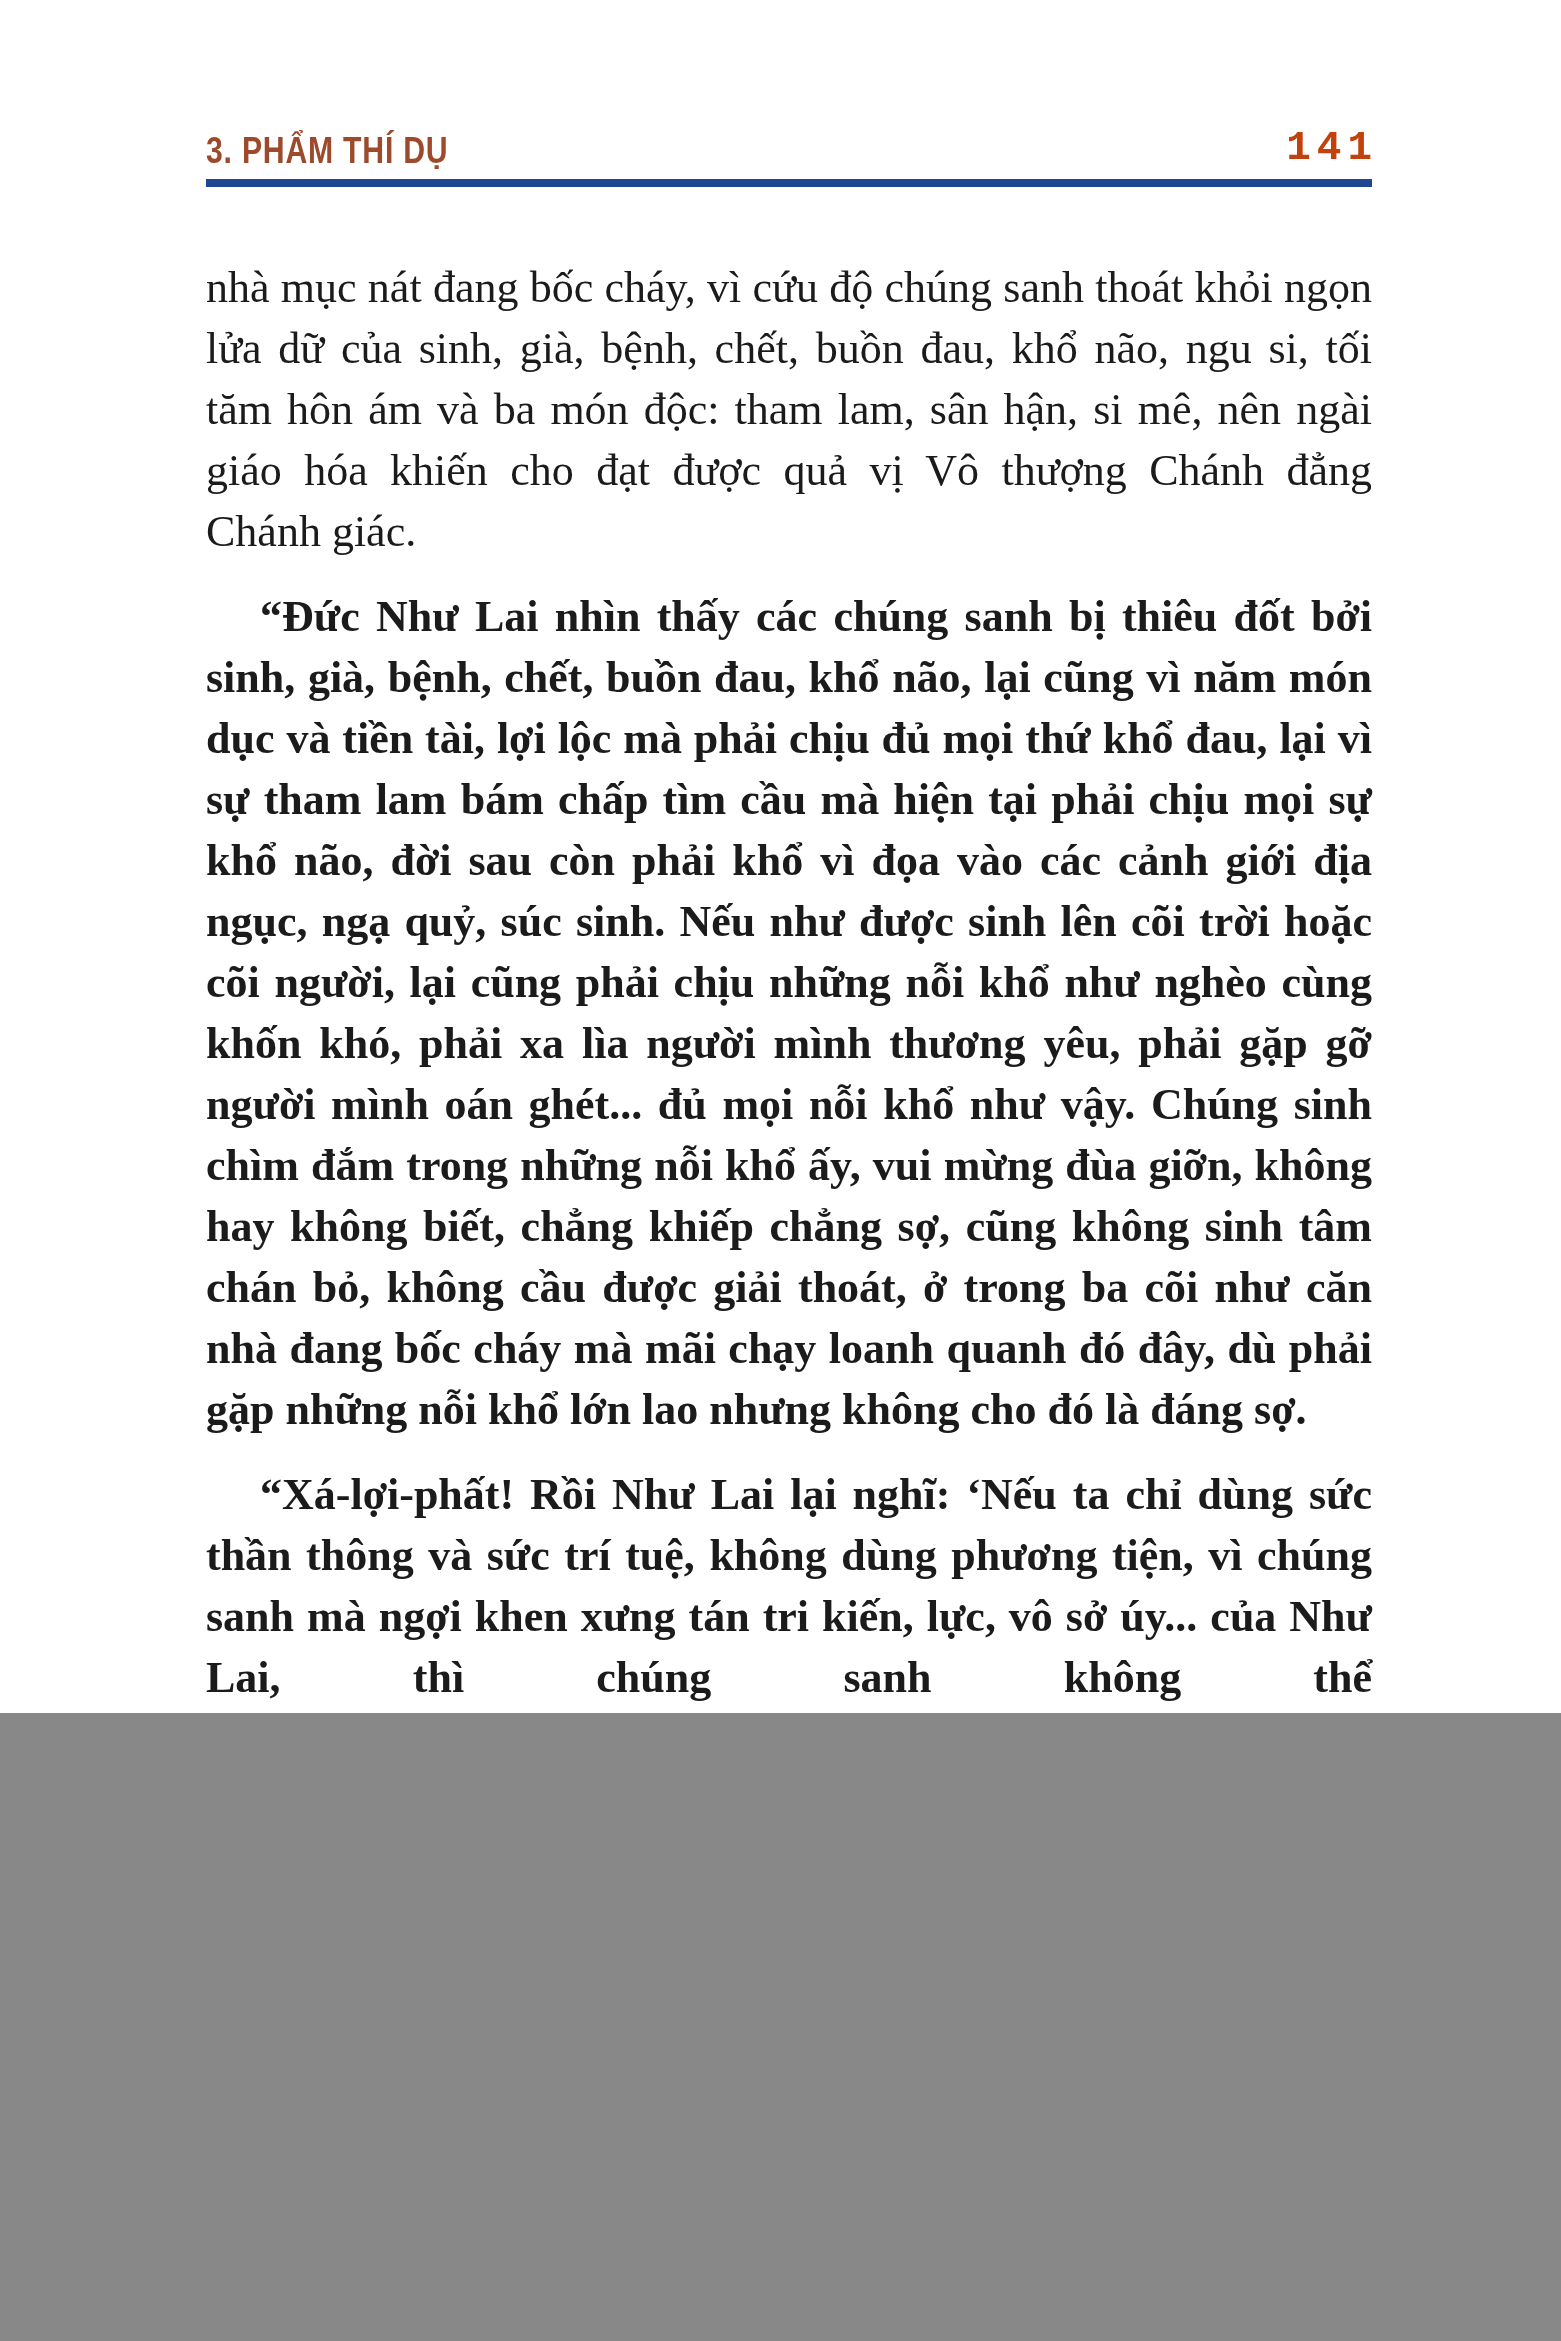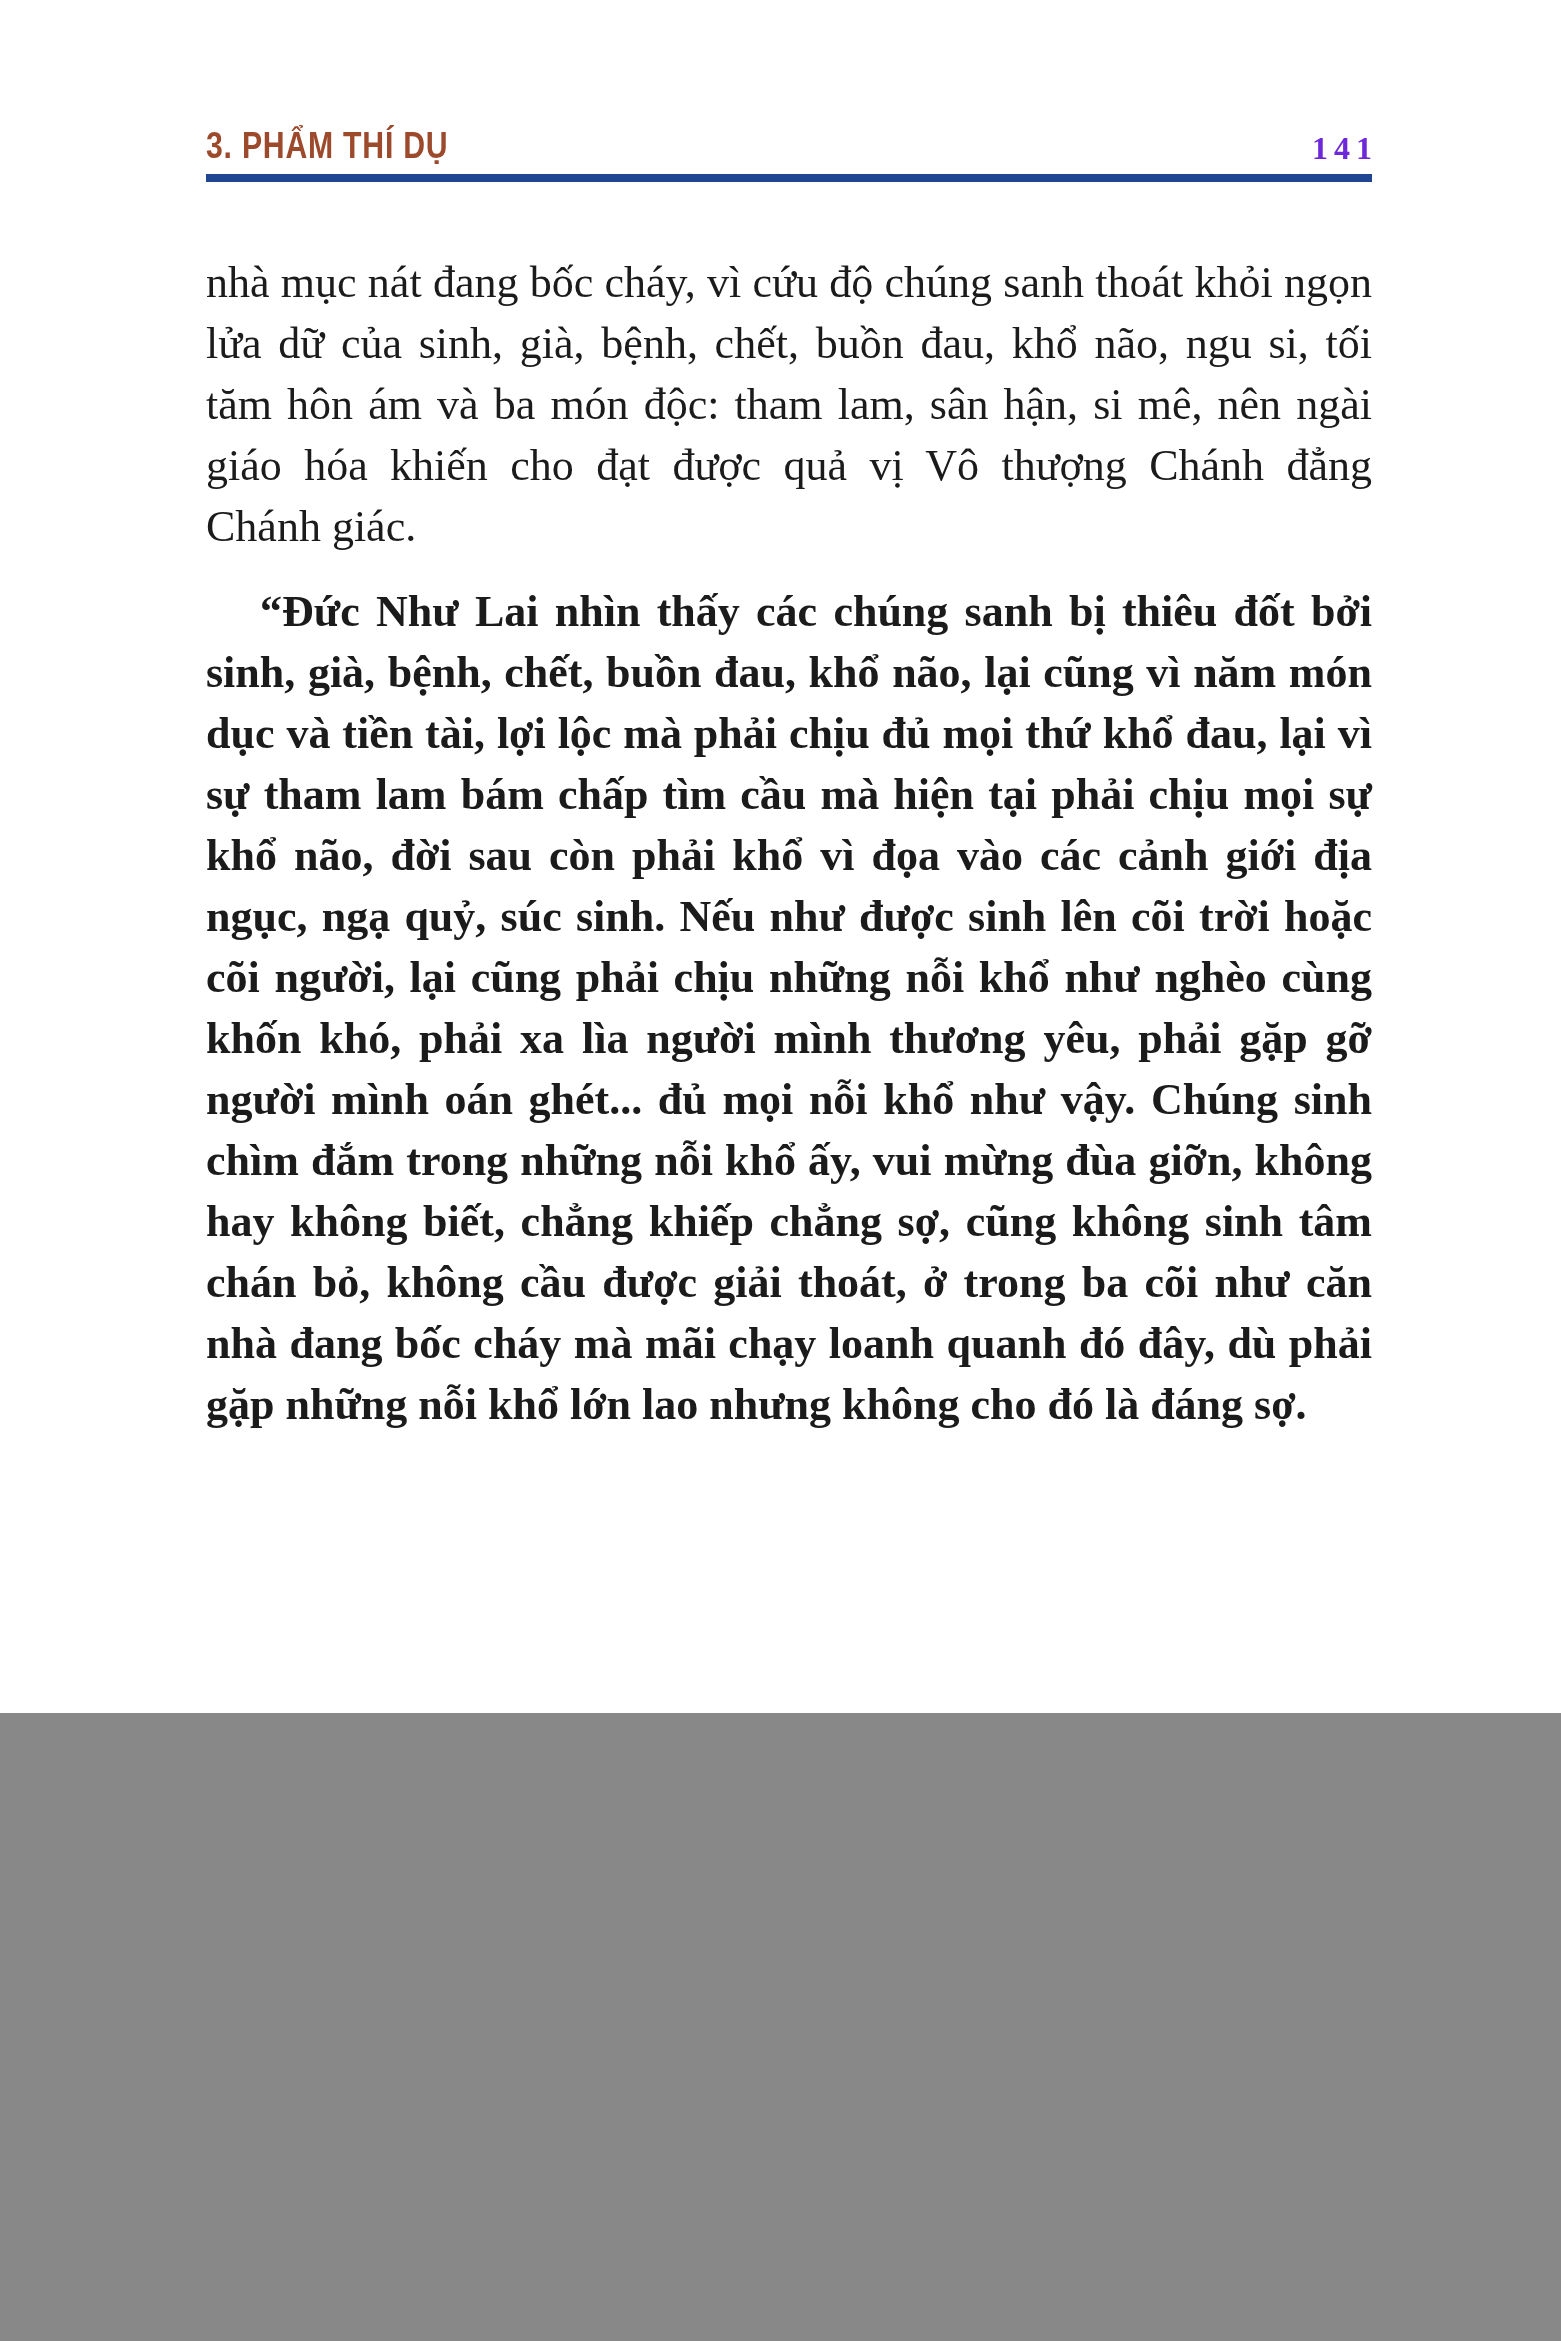--- a/index.html
+++ b/index.html
@@ -31,25 +31,25 @@
     font-weight: bold;
     font-size: 36px;
     line-height: 1;
     color: var(--accent);
     letter-spacing: 0.9px;
     transform: scaleX(0.84);
     transform-origin: left bottom;
     white-space: nowrap;
   }
   .page-number {
-    font-family: Liberation Serif, serif;
+    font-family: Liberation Mono, monospace;
     font-weight: bold;
-    font-size: 32px;
+    font-size: 41px;
     line-height: 1;
-    color: #6d28d9;
+    color: #c2410c;
     letter-spacing: 6px;
     margin-right: -6px; 
     white-space: nowrap;
   }
   .header-rule {
     height: 8.7px;
     background: var(--rule);
     margin-top: 9.5px;
   }
   .body-text {
@@ -71,15 +71,16 @@
   <header class="page-header">
     <span class="chapter-title">3. PHẨM THÍ DỤ</span>
     <span class="page-number">141</span>
   </header>
 
   <div class="header-rule"></div>
 
   <main class="body-text">
     <p class="para">nhà mục nát đang bốc cháy, vì cứu độ chúng sanh thoát khỏi ngọn lửa dữ của sinh, già, bệnh, chết, buồn đau, khổ não, ngu si, tối tăm hôn ám và ba món độc: tham lam, sân hận, si mê, nên ngài giáo hóa khiến cho đạt được quả vị Vô thượng Chánh đẳng Chánh giác.</p>
     <p class="para indent">“Đức Như Lai nhìn thấy các chúng sanh bị thiêu đốt bởi sinh, già, bệnh, chết, buồn đau, khổ não, lại cũng vì năm món dục và tiền tài, lợi lộc mà phải chịu đủ mọi thứ khổ đau, lại vì sự tham lam bám chấp tìm cầu mà hiện tại phải chịu mọi sự khổ não, đời sau còn phải khổ vì đọa vào các cảnh giới địa ngục, ngạ quỷ, súc sinh. Nếu như được sinh lên cõi trời hoặc cõi người, lại cũng phải chịu những nỗi khổ như nghèo cùng khốn khó, phải xa lìa người mình thương yêu, phải gặp gỡ người mình oán ghét... đủ mọi nỗi khổ như vậy. Chúng sinh chìm đắm trong những nỗi khổ ấy, vui mừng đùa giỡn, không hay không biết, chẳng khiếp chẳng sợ, cũng không sinh tâm chán bỏ, không cầu được giải thoát, ở trong ba cõi như căn nhà đang bốc cháy mà mãi chạy loanh quanh đó đây, dù phải gặp những nỗi khổ lớn lao nhưng không cho đó là đáng sợ.</p>
+    <p class="para indent continued">“Xá-lợi-phất! Rồi Như Lai lại nghĩ: ‘Nếu ta chỉ dùng sức thần thông và sức trí tuệ, không dùng phương tiện, vì chúng sanh mà ngợi khen xưng tán tri kiến, lực, vô sở úy... của Như Lai, thì chúng sanh không thể</p>
   </main>
 </div>
 
 
 </body></html>

